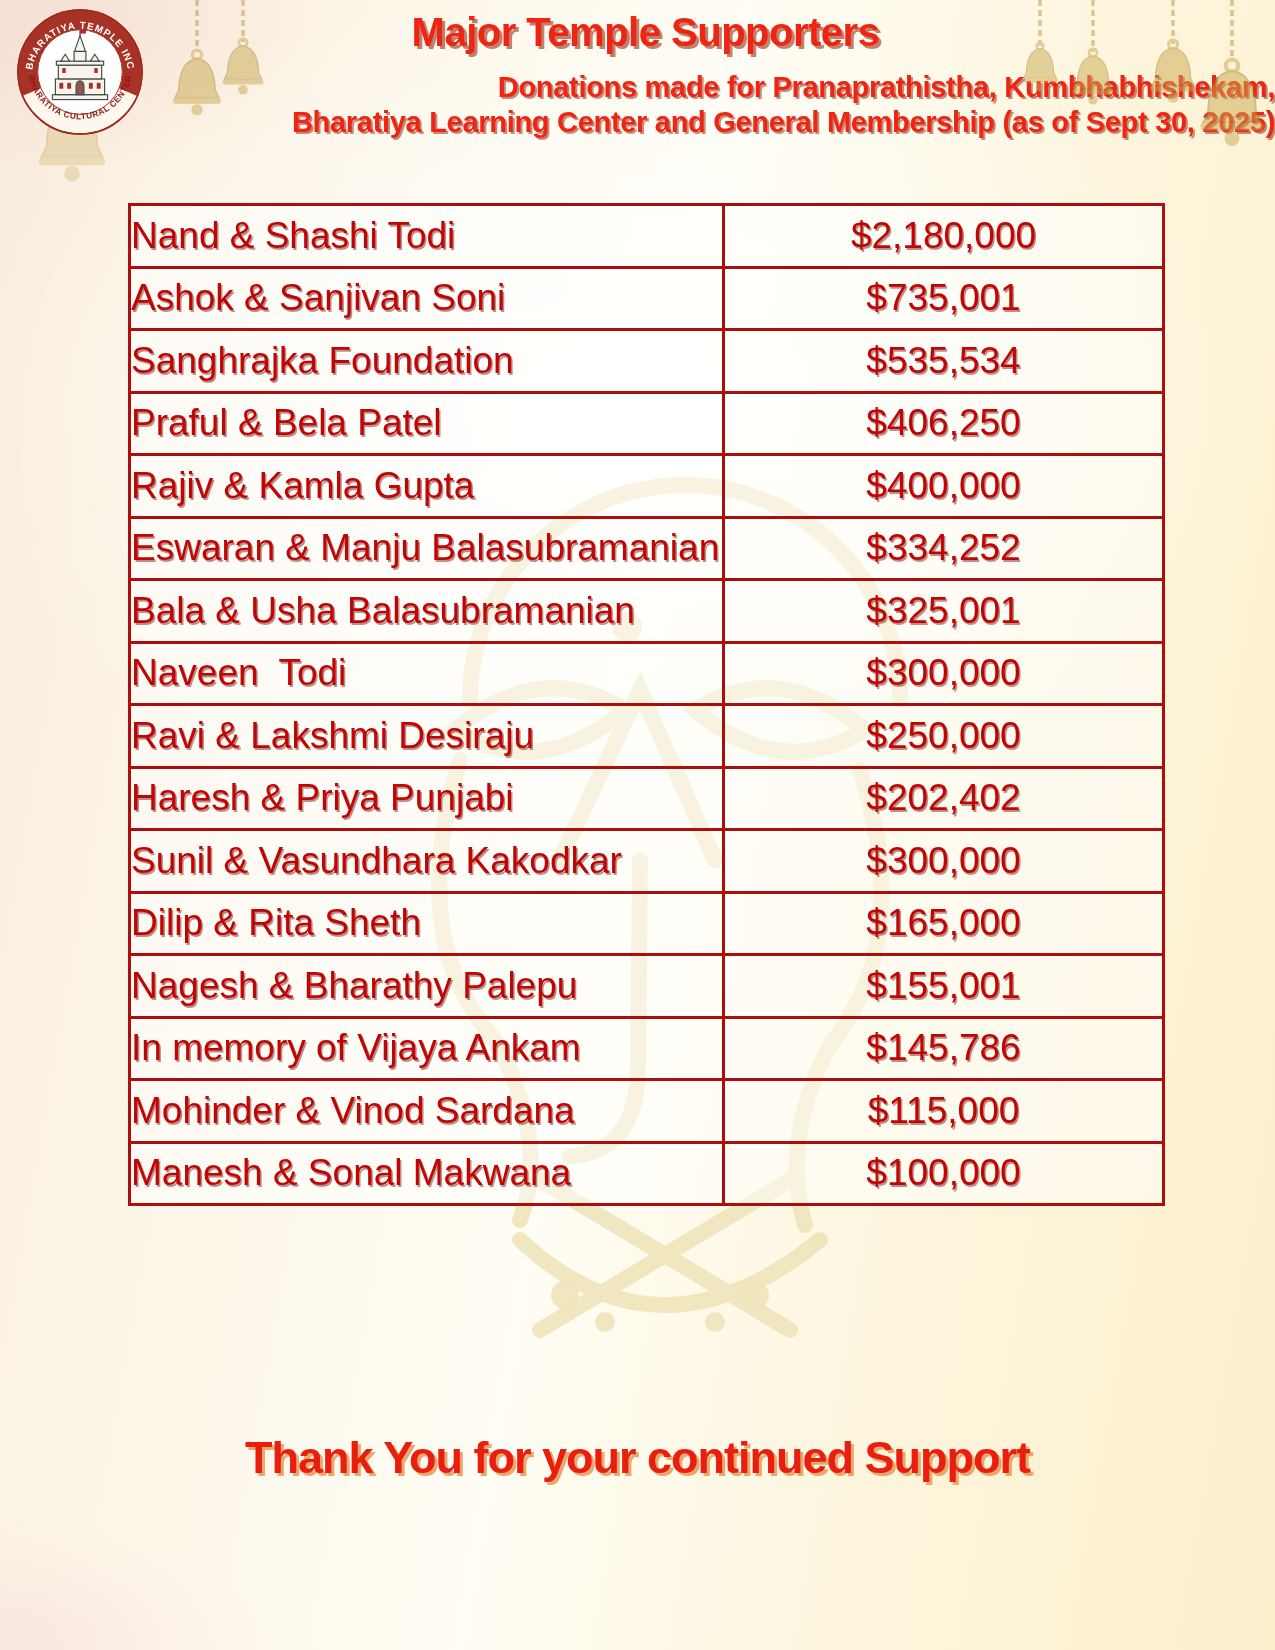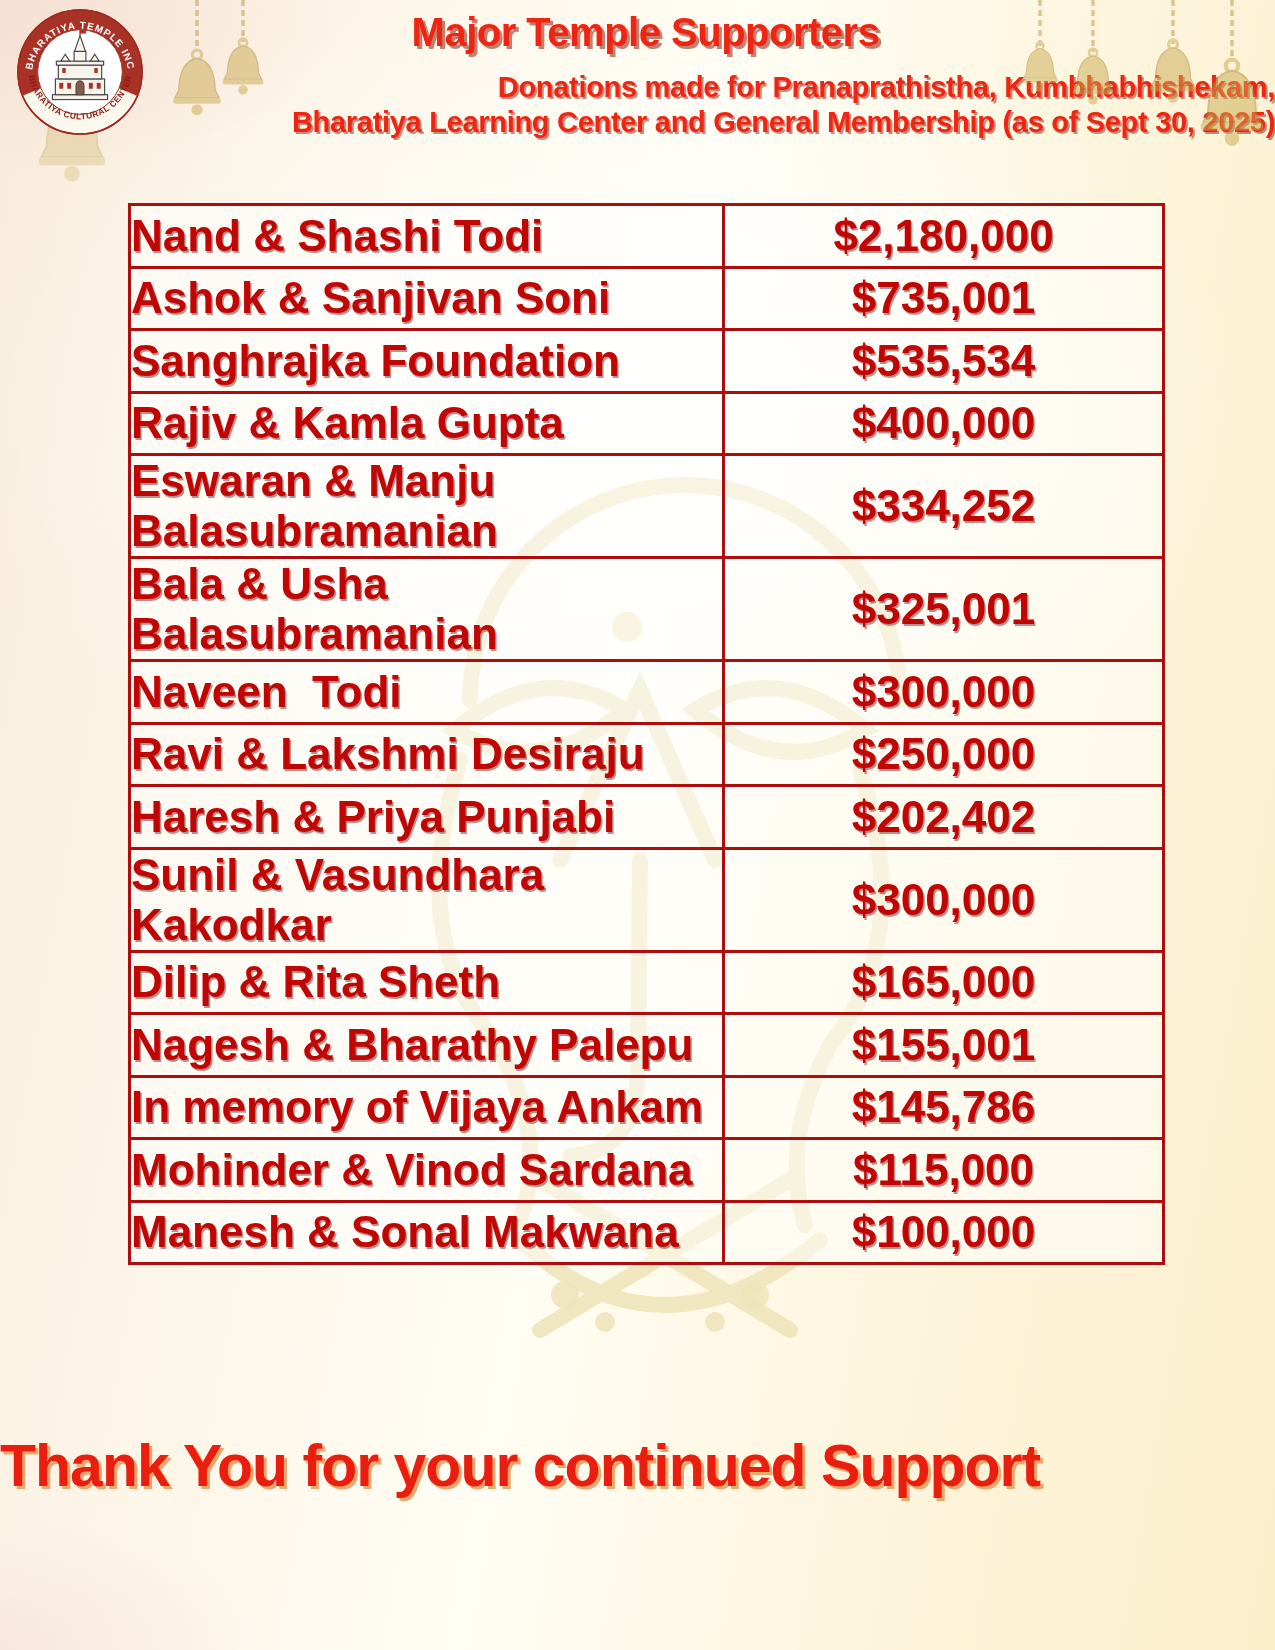--- a/index.html
+++ b/index.html
@@ -45,32 +45,32 @@
   .watermark{position:absolute;left:400px;top:240px;width:520px;height:1230px;z-index:0;pointer-events:none;}
   
   table.donors{
     position:absolute;left:128px;top:203px;width:1028px;
     border-collapse:collapse;table-layout:fixed;z-index:2;
     background:rgba(255,255,255,.5);
   }
   table.donors td{
     border:3px solid var(--table-border-red);
     height:59.5px;padding:0;
-    font-size:44px;font-weight:bold;
+    font-size:37px;font-weight:normal;
     color:var(--table-text-red);
     text-shadow:1.5px 1.5px 0 rgba(109,9,5,.45);
     white-space:pre-wrap;overflow:hidden;
   }
   td.name{width:591px;padding-left:9px;text-align:left;}
   td.amount{width:437px;text-align:center;}
   
   .footer{
     position:absolute;top:1432px;left:0;right:0;
-    text-align:left;
-    font-size:59px;font-weight:bold;letter-spacing:-1px;
+    text-align:center;
+    font-size:45px;font-weight:bold;letter-spacing:-1px;
     color:var(--footer-red);
     text-shadow:3px 3px 0 rgba(228,160,96,.9);
   }
 </style>
 </head>
 <body>
 
 <div class="page">
 
   <svg class="header-bells" viewBox="0 0 1275 220" aria-hidden="true">
@@ -183,20 +183,24 @@
     <tr>
       <td class="name">Ashok &amp; Sanjivan Soni</td>
       <td class="amount">$735,001</td>
     </tr>
 
     <tr>
       <td class="name">Sanghrajka Foundation</td>
       <td class="amount">$535,534</td>
     </tr>
 
+    <tr>
+      <td class="name">Praful &amp; Bela Patel</td>
+      <td class="amount">$406,250</td>
+    </tr>
 
     <tr>
       <td class="name">Rajiv &amp; Kamla Gupta</td>
       <td class="amount">$400,000</td>
     </tr>
 
     <tr>
       <td class="name">Eswaran &amp; Manju Balasubramanian</td>
       <td class="amount">$334,252</td>
     </tr>

